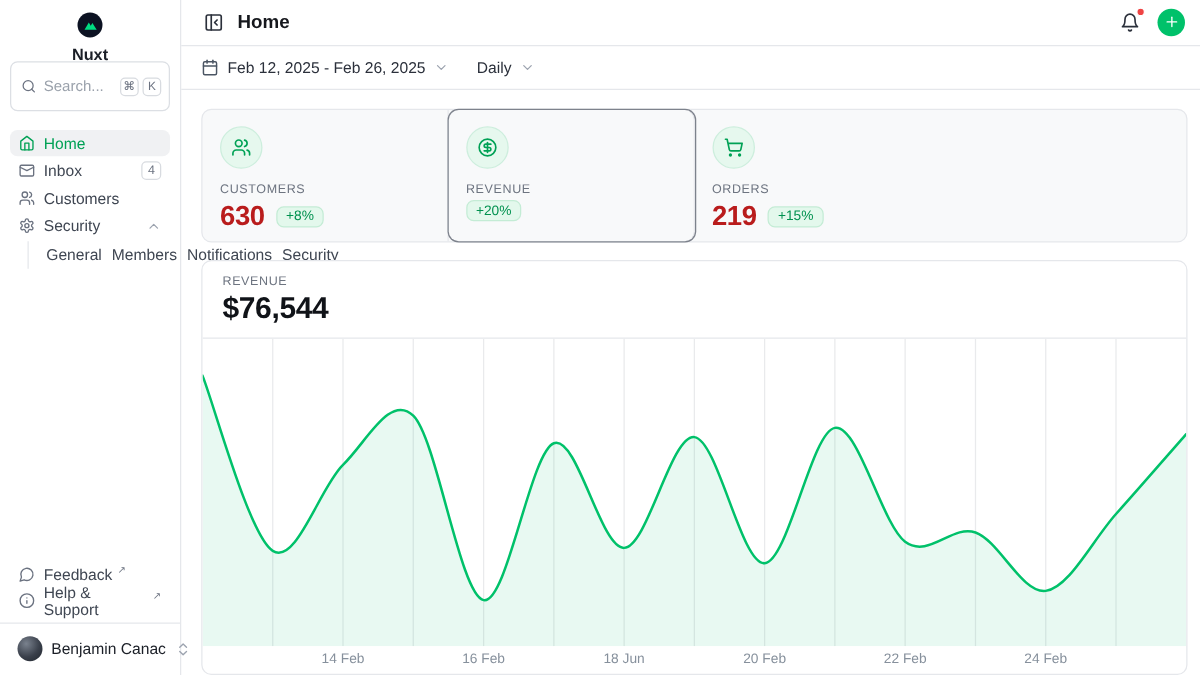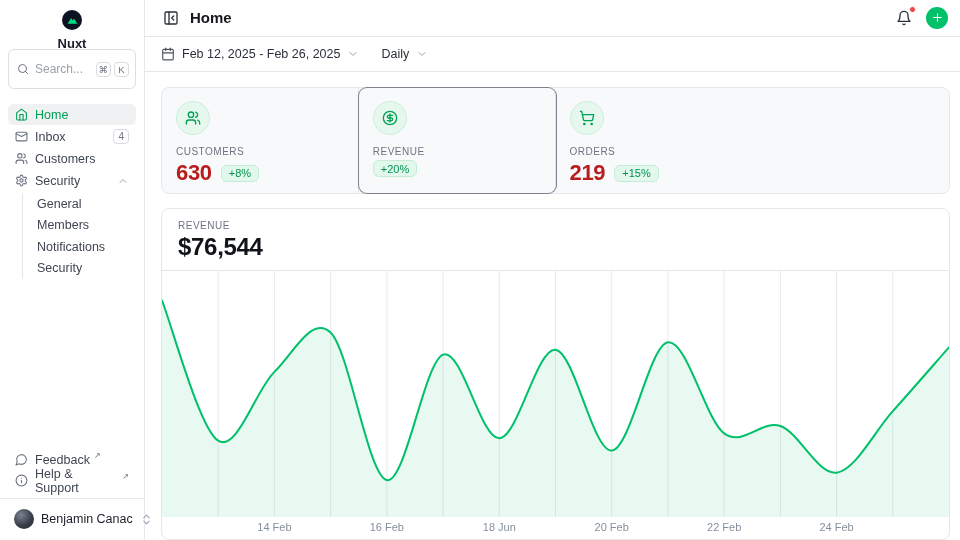--- a/index.html
+++ b/index.html
@@ -29,21 +29,21 @@
   .nav { margin-top:15px; display:flex; flex-direction:column; }
   .nav-item { display:flex; align-items:center; gap:7px; height:21px; padding:0 7px;
     border-radius:6px; font-size:12.5px; color:#3f4652; cursor:pointer; margin-bottom:1px; }
   .nav-item .n-icon { display:flex; color:#6b7280; }
   .nav-item.active { background:#f0f1f3; color:#00a155; font-weight:500; }
   .nav-item.active .n-icon { color:#00a155; }
   .count-badge { margin-left:auto; font-size:10px; color:#6b7280; border:1px solid #d8dbe0;
     border-radius:4px; padding:0 4px; height:15px; display:flex; align-items:center; background:#fff; }
   .chev-right { margin-left:auto; color:#9ca3af; display:flex; }
   .subnav { margin:1px 0 1px 14px; border-left:1px solid #e5e7eb; padding-left:10px;
-    display:flex; flex-direction:column; }
+    display:flex; flex-direction:row; }
   .sub-item { height:21.5px; display:flex; align-items:center; font-size:12.5px;
     color:#3f4652; cursor:pointer; border-radius:6px; padding:0 4px; }
   .sb-bottom { margin-top:auto; }
   .util-item { display:flex; align-items:center; gap:7px; height:21px; padding:0 7px;
     font-size:12.5px; color:#3f4652; border-radius:6px; cursor:pointer; }
   .util-item .n-icon { display:flex; color:#6b7280; }
   .ext { font-size:8px; color:#6b7280; align-self:flex-start; margin:2px 0 0 -3px; }
   .sb-divider { border-top:1px solid #e5e7eb; margin:7px -8px; }
   .user-row { display:flex; align-items:center; gap:7px; height:26px; padding:0 6px;
     border-radius:6px; cursor:pointer; }

